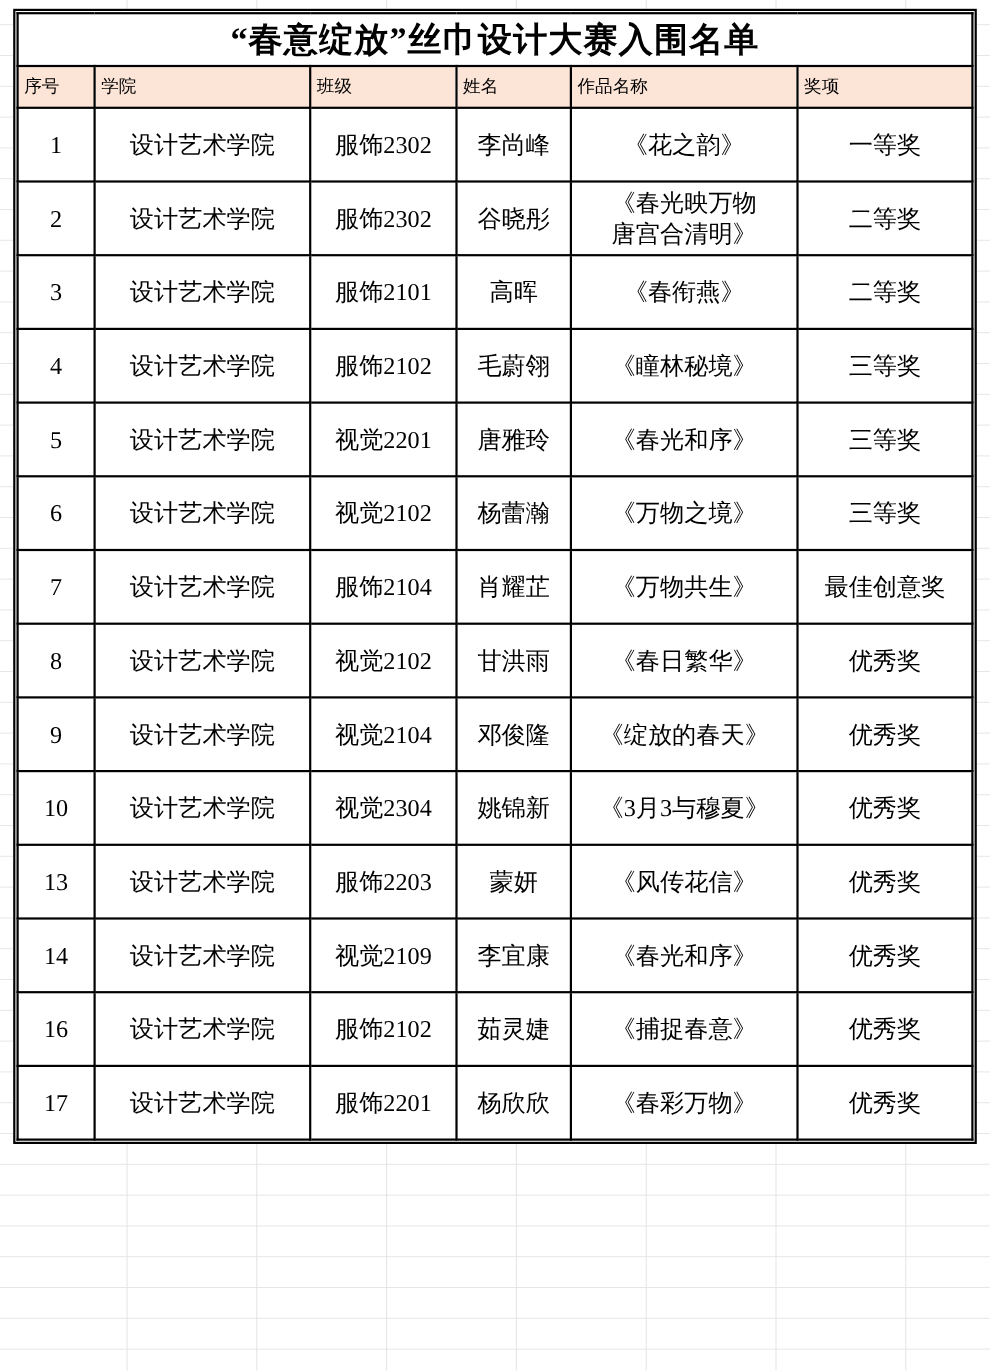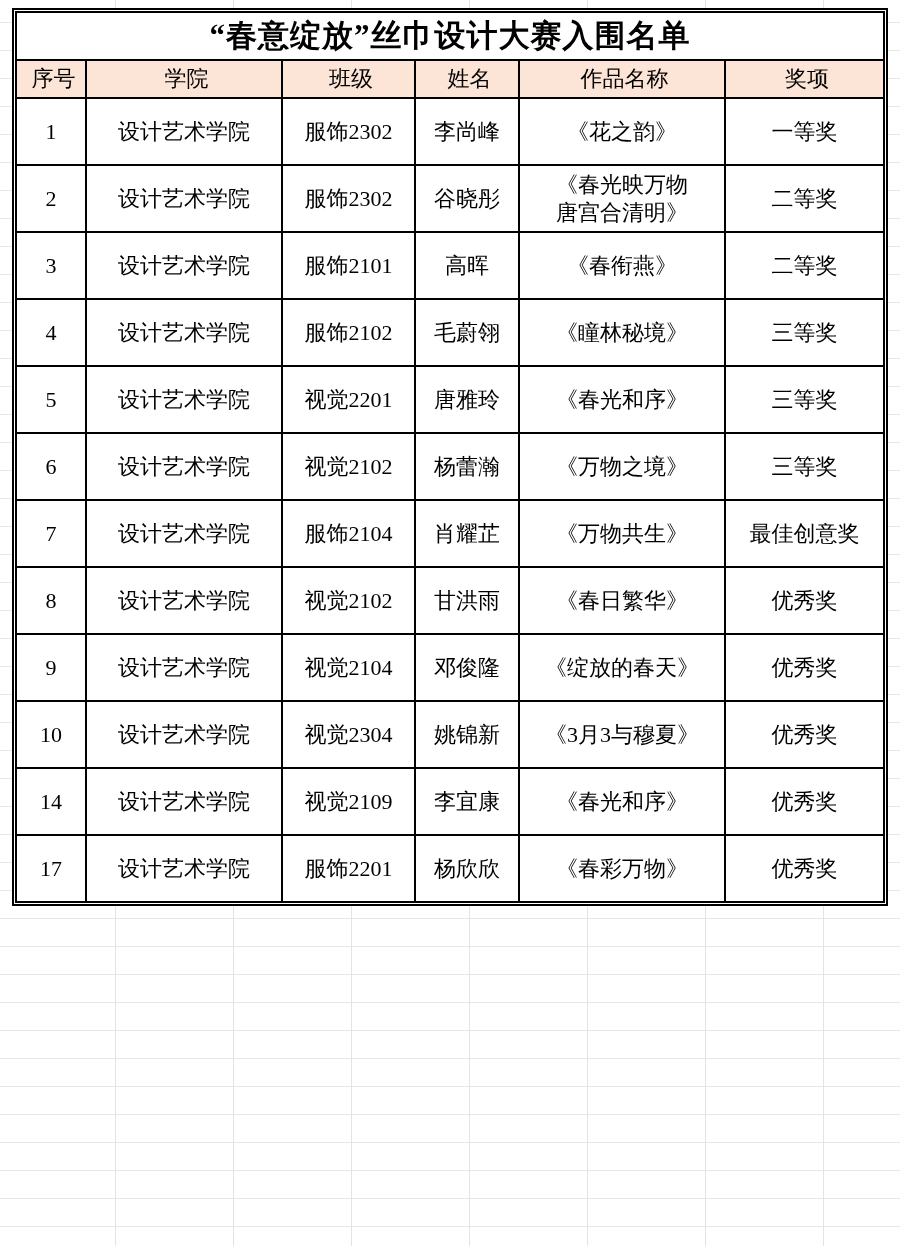--- a/index.html
+++ b/index.html
@@ -49,22 +49,22 @@
     vertical-align: middle;
     font-size: 31px;
     font-weight: bold;
     background: #ffffff;
     letter-spacing: 1px;
   }
   .header-row th {
     height: 36px;
     background: #fce4d6;
     font-weight: normal;
-    font-size: 22px;
-    text-align: center;
+    font-size: 16px;
+    text-align: left;
     vertical-align: middle;
     padding: 0 0 0 5px;
   }
   tbody td {
     height: 65px;
     font-size: 22px;
     text-align: center;
     vertical-align: middle;
     padding: 0 2px;
   }
@@ -182,25 +182,41 @@
           </tr>
           <tr>
             <td class="cell-no">10</td>
             <td class="cell-college">设计艺术学院</td>
             <td class="cell-class">视觉2304</td>
             <td class="cell-name">姚锦新</td>
             <td class="cell-work">《3月3与穆夏》</td>
             <td class="cell-award">优秀奖</td>
           </tr>
           <tr>
+            <td class="cell-no">13</td>
+            <td class="cell-college">设计艺术学院</td>
+            <td class="cell-class">服饰2203</td>
+            <td class="cell-name">蒙妍</td>
+            <td class="cell-work">《风传花信》</td>
+            <td class="cell-award">优秀奖</td>
+          </tr>
+          <tr>
             <td class="cell-no">14</td>
             <td class="cell-college">设计艺术学院</td>
             <td class="cell-class">视觉2109</td>
             <td class="cell-name">李宜康</td>
             <td class="cell-work">《春光和序》</td>
+            <td class="cell-award">优秀奖</td>
+          </tr>
+          <tr>
+            <td class="cell-no">16</td>
+            <td class="cell-college">设计艺术学院</td>
+            <td class="cell-class">服饰2102</td>
+            <td class="cell-name">茹灵婕</td>
+            <td class="cell-work">《捕捉春意》</td>
             <td class="cell-award">优秀奖</td>
           </tr>
           <tr>
             <td class="cell-no">17</td>
             <td class="cell-college">设计艺术学院</td>
             <td class="cell-class">服饰2201</td>
             <td class="cell-name">杨欣欣</td>
             <td class="cell-work">《春彩万物》</td>
             <td class="cell-award">优秀奖</td>
           </tr>

